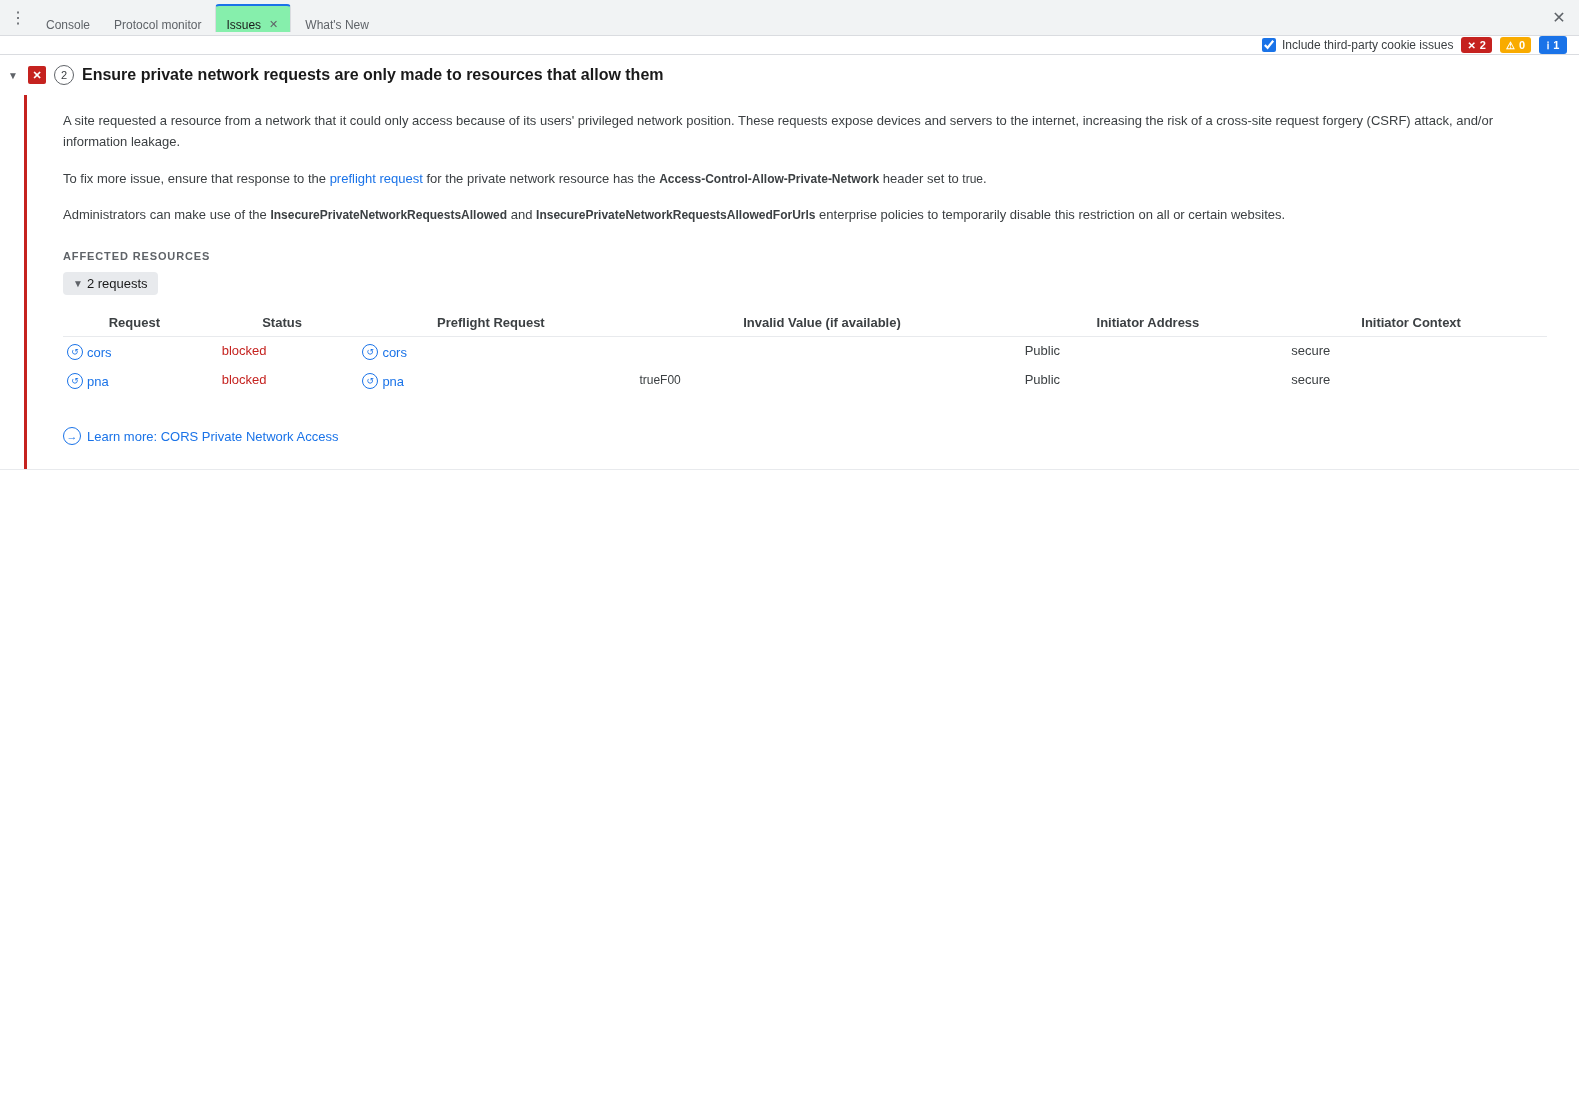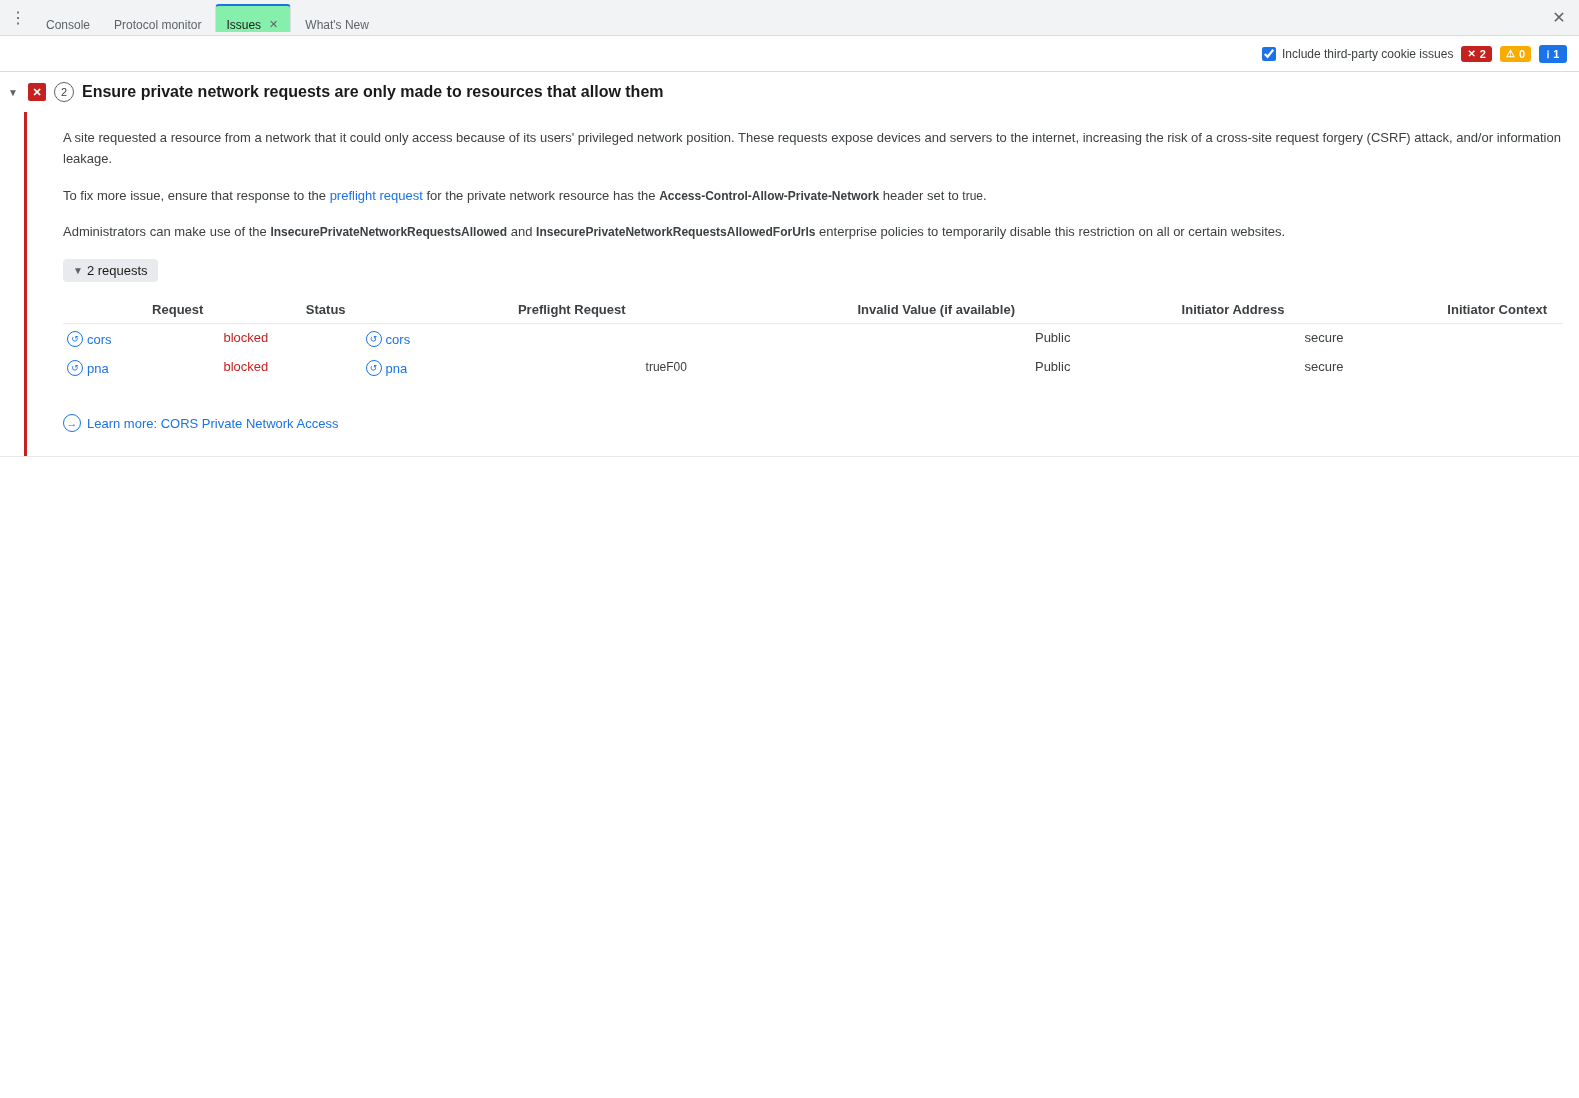--- a/index.html
+++ b/index.html
@@ -73,21 +73,21 @@
       border-radius: 3px;
       font-size: 16px;
       color: #5f6368;
     }
 
     
     .toolbar {
       display: flex;
       align-items: center;
       justify-content: flex-end;
-      height: 36px;
+      height: 19px;
       padding: 2px 12px;
       border-bottom: 1px solid #dadce0;
       gap: 8px;
       background: #fff;
     }
     .checkbox-wrapper {
       display: flex;
       align-items: center;
       gap: 6px;
       font-size: 12px;
@@ -177,21 +177,21 @@
       flex-shrink: 0;
     }
     .issue-title {
       font-size: 16px;
       font-weight: 600;
       color: #1a1a1a;
     }
 
     
     .issue-body {
-      padding: 0 16px 0 36px;
+      padding: 0 32px 0 36px;
       border-left: 3px solid #c5221f;
       margin-left: 24px;
       margin-right: 0;
     }
     .issue-desc {
       padding: 16px 0;
       line-height: 1.6;
       color: #3c4043;
       font-size: 13px;
     }
@@ -241,21 +241,21 @@
       color: #5f6368;
     }
 
     table.resources-table {
       border-collapse: collapse;
       width: 100%;
       font-size: 13px;
       margin-bottom: 16px;
     }
     table.resources-table th {
-      text-align: right;
+      text-align: center;
       font-weight: 600;
       color: #3c4043;
       padding: 6px 16px 6px 4px;
       border-bottom: 1px solid #e8eaed;
       white-space: nowrap;
     }
     table.resources-table td {
       padding: 6px 16px 6px 4px;
       color: #3c4043;
       vertical-align: top;
@@ -386,20 +386,21 @@
             <span>To fix more issue, ensure that response to the </span><a href="#" class="link-blue"><span>preflight request</span></a><span> for the private network resource has the </span><code class="mono mono-bold">Access-Control-Allow-Private-Network</code><span> header set to </span><code class="mono">true</code><span>.</span>
           </p>
 
           <p>
             <span>Administrators can make use of the </span><code class="mono mono-bold">InsecurePrivateNetworkRequestsAllowed</code><span> and </span><code class="mono mono-bold">InsecurePrivateNetworkRequestsAllowedForUrls</code><span> enterprise policies to temporarily disable this restriction on all or certain websites.</span>
           </p>
 
         </div>
 
         
+        <div class="affected-label">AFFECTED RESOURCES</div>
 
         <div class="requests-toggle">
           <span class="chevron-down">▼</span>
           <span>2 requests</span>
         </div>
 
         
         <table class="resources-table">
           <thead>
             <tr>

